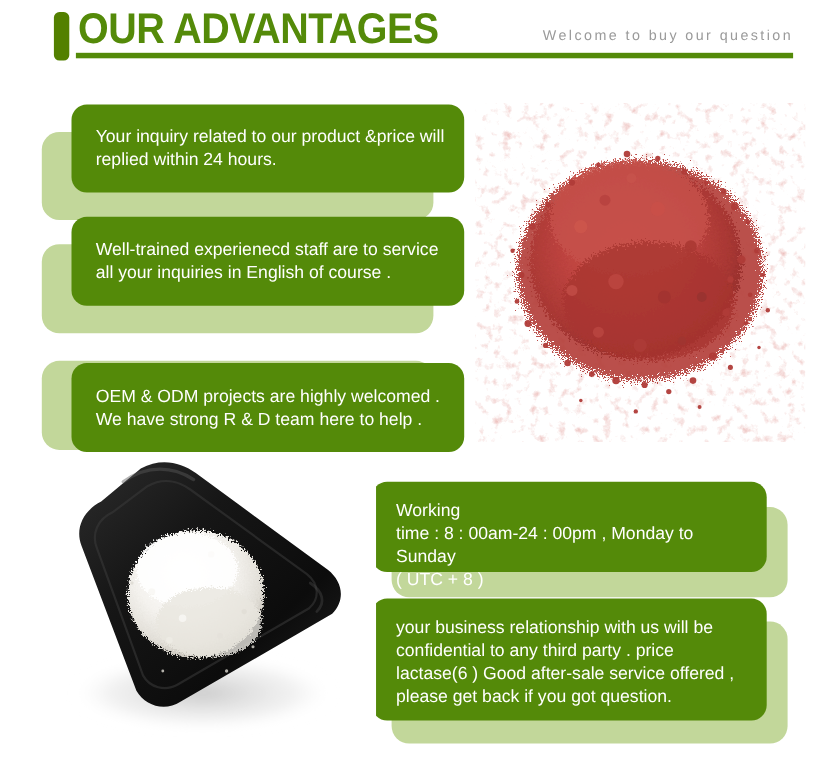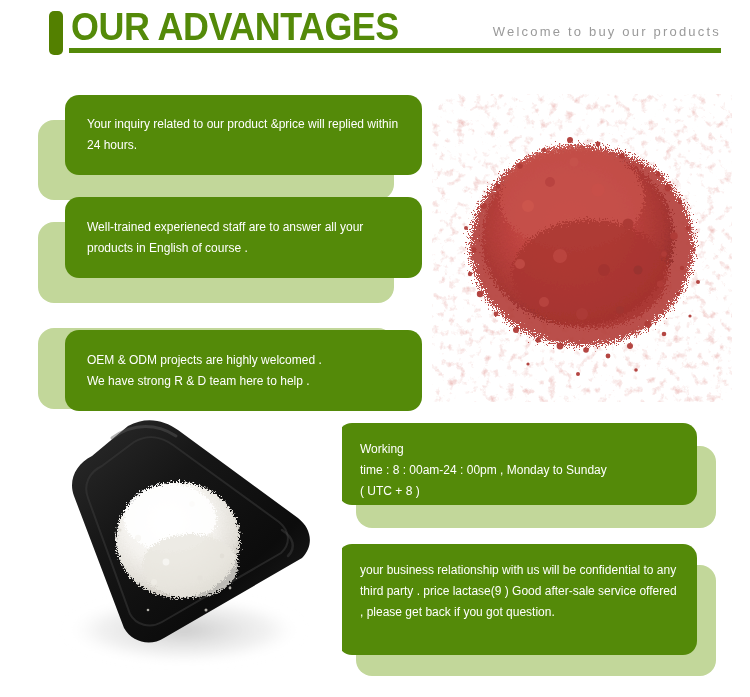--- a/index.html
+++ b/index.html
@@ -72,21 +72,21 @@
     border-radius: 14px;
     box-sizing: border-box;
   }
   .callout .panel-text {
     position: absolute;
     left: 22px;
     right: 16px;
     top: 50%;
     transform: translateY(-50%);
     color: #ffffff;
-    font-size: 12px;
+    font-size: 16px;
     line-height: 21px;
     white-space: pre-line;
     font-family: "Liberation Sans", sans-serif;
   }
   .callout.align-top .panel-text {
     top: 16px;
     transform: none;
   }
 
   
@@ -96,21 +96,21 @@
 
   #callout-2 { left: 38px; top: 197px; width: 384px; height: 106px; }
   #callout-2 .shadow { left: 0px;  top: 25px; width: 356px; height: 81px; }
   #callout-2 .panel  { left: 27px; top: 0px;  width: 357px; height: 81px; }
 
   #callout-3 { left: 38px; top: 302px; width: 384px; height: 107px; }
   #callout-3 .shadow { left: 0px;  top: 26px; width: 356px; height: 81px; }
   #callout-3 .panel  { left: 27px; top: 0px;  width: 357px; height: 81px; margin-top: 28px; }
 
   
-  #callout-4 { left: 338px; top: 423px; width: 378px; height: 86px; }
+  #callout-4 { left: 338px; top: 438px; width: 378px; height: 86px; }
   #callout-4 .shadow { left: 18px; top: 23px; width: 360px; height: 82px; }
   #callout-4 .panel  { left: 0px;  top: 0px;  width: 359px; height: 82px; }
 
   #callout-5 { left: 338px; top: 544px; width: 378px; height: 132px; }
   #callout-5 .shadow { left: 18px; top: 21px; width: 360px; height: 111px; }
   #callout-5 .panel  { left: 0px;  top: 0px;  width: 359px; height: 111px; }
 
   
   #photo-red-powder {
     position: absolute;
@@ -123,35 +123,35 @@
     width: 300px; height: 268px;
   }
   .photo svg { display: block; width: 100%; height: 100%; }
 </style>
 </head>
 <body>
 
 <div id="header">
   <div id="accent-bar"></div>
   <div id="page-title">OUR ADVANTAGES</div>
-  <div id="header-tagline">Welcome to buy our products</div>
+  <div id="header-tagline">Welcome to buy our question</div>
   <div id="header-rule"></div>
 </div>
 
 <div class="callout" id="callout-1">
   <div class="shadow"></div>
   <div class="panel">
     <div class="panel-text">Your inquiry related to our product &amp;price will replied within 24 hours.</div>
   </div>
 </div>
 
 <div class="callout" id="callout-2">
   <div class="shadow"></div>
   <div class="panel">
-    <div class="panel-text">Well-trained experienecd staff are to answer all your  products in English of course .</div>
+    <div class="panel-text">Well-trained experienecd staff are to service all your  inquiries in English of course .</div>
   </div>
 </div>
 
 <div class="callout" id="callout-3">
   <div class="shadow"></div>
   <div class="panel">
     <div class="panel-text">OEM &amp; ODM projects are highly welcomed .
 We have strong R &amp; D team here to help .</div>
   </div>
 </div>
@@ -256,21 +256,21 @@
   <div class="panel">
     <div class="panel-text">Working
 time : 8 : 00am-24 : 00pm , Monday to Sunday
  ( UTC + 8 )</div>
   </div>
 </div>
 
 <div class="callout align-top" id="callout-5">
   <div class="shadow"></div>
   <div class="panel">
-    <div class="panel-text">your business relationship with us will be confidential to any third party . price lactase(9 ) Good after-sale service offered , please get back if you got question.</div>
+    <div class="panel-text">your business relationship with us will be confidential to any third party . price lactase(6 ) Good after-sale service offered , please get back if you got question.</div>
   </div>
 </div>
 
 <div class="photo" id="photo-black-dish">
   <svg viewBox="0 0 300 268" xmlns="http://www.w3.org/2000/svg">
     <defs>
       <linearGradient id="dishGrad" x1="0%" y1="0%" x2="100%" y2="100%">
         <stop offset="0%" stop-color="#2c2c2c"></stop>
         <stop offset="35%" stop-color="#161616"></stop>
         <stop offset="70%" stop-color="#0c0c0c"></stop>

